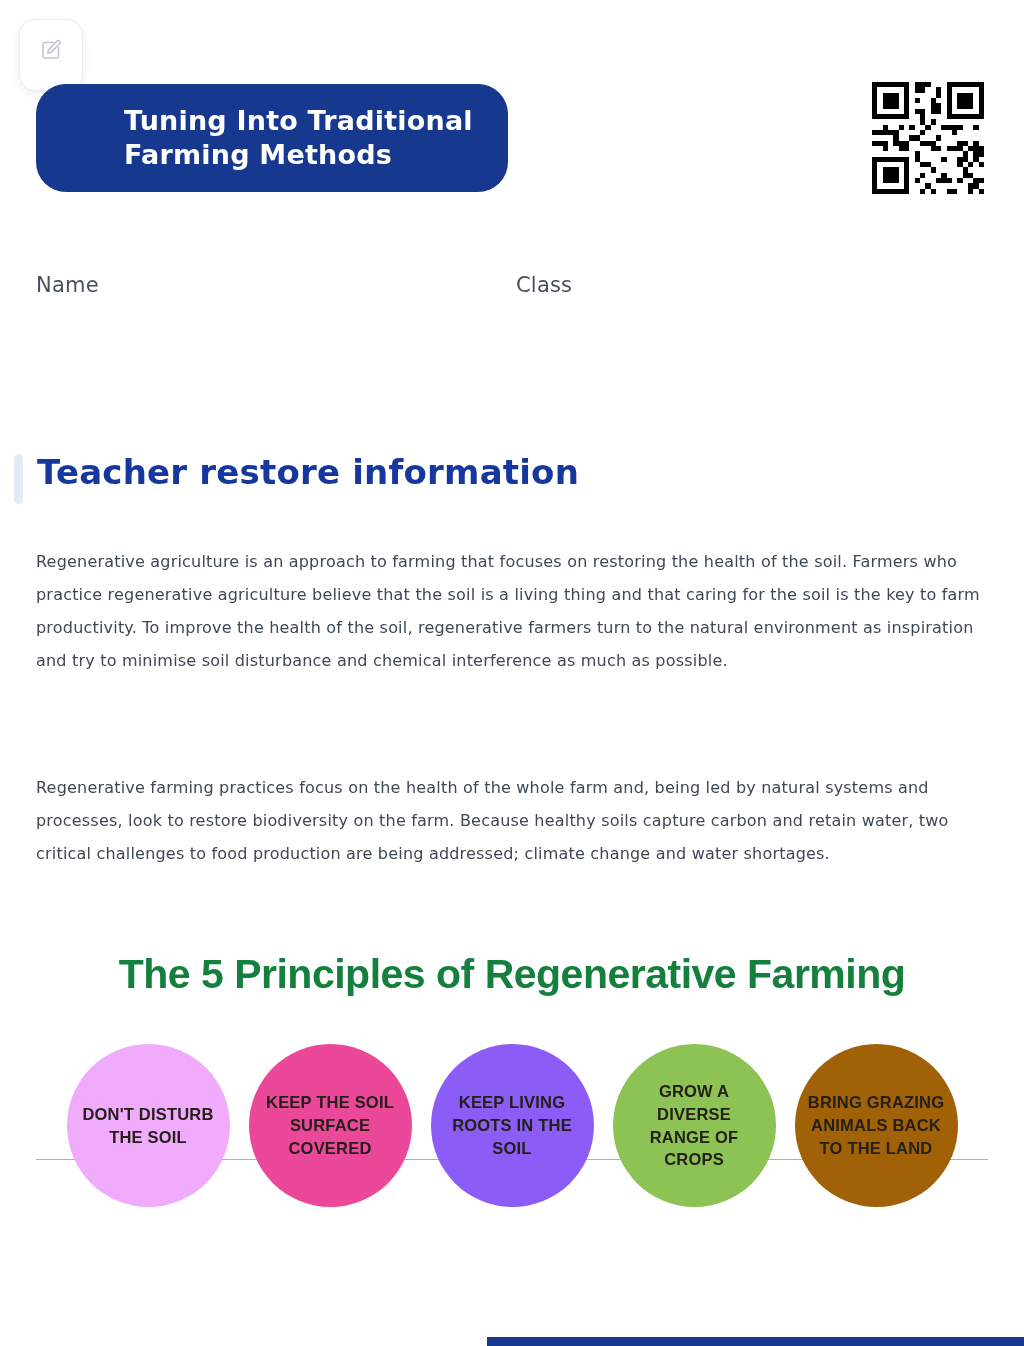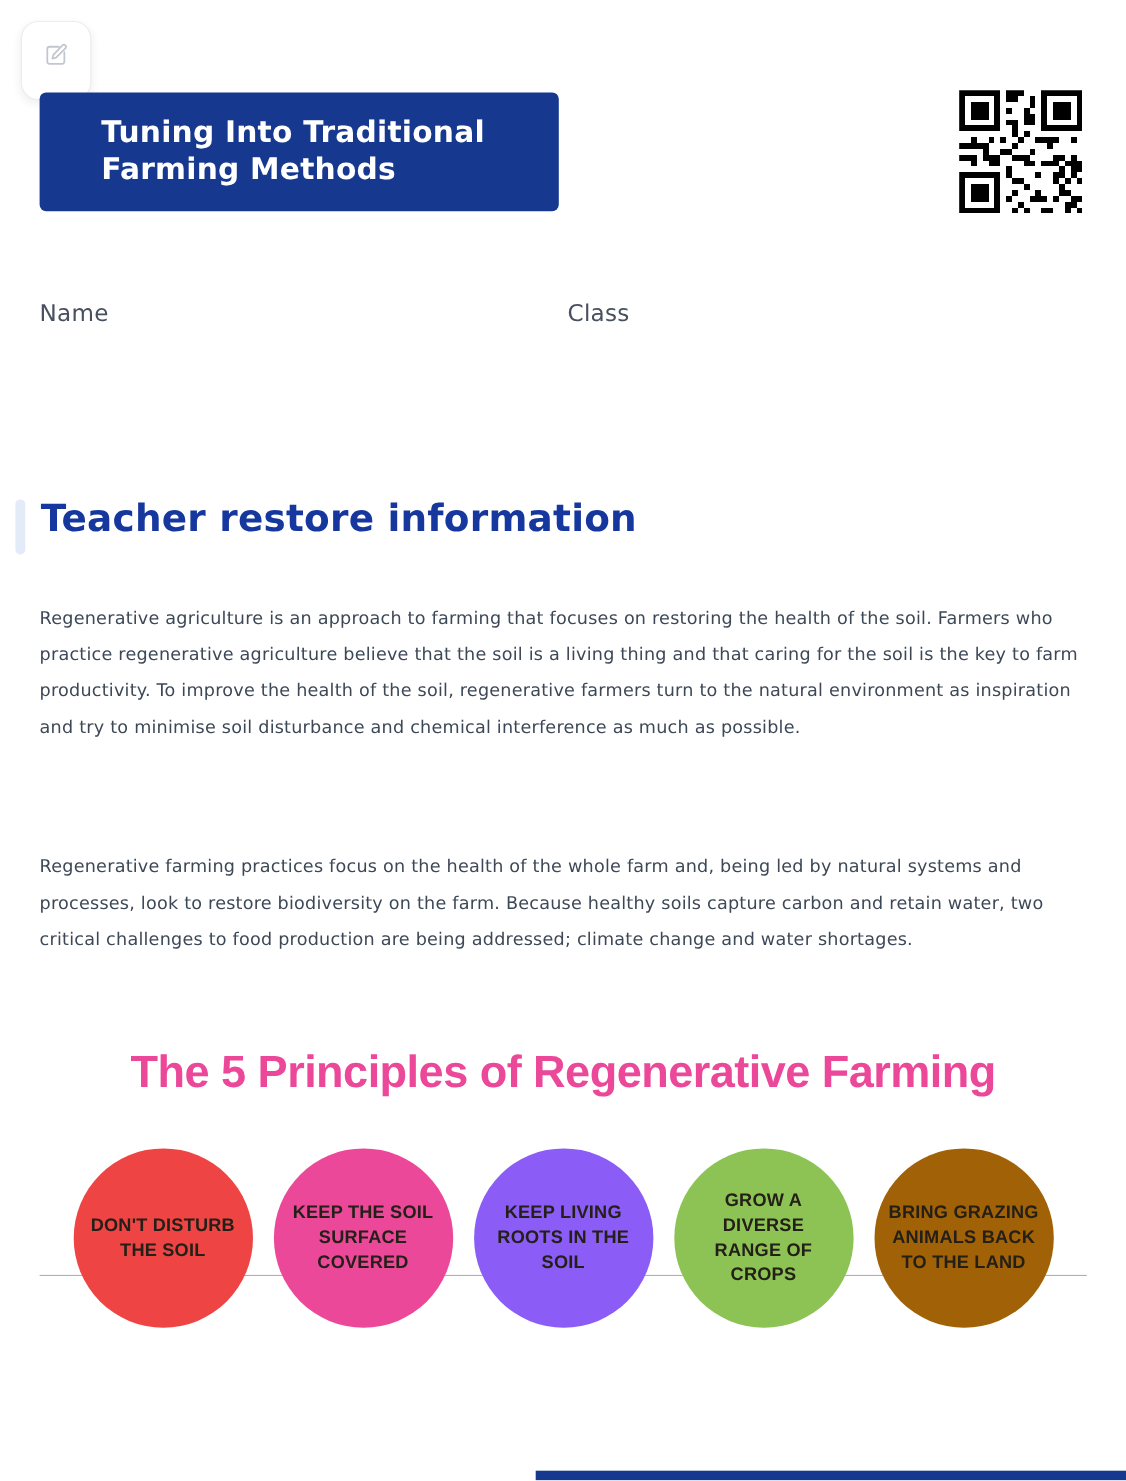--- a/index.html
+++ b/index.html
@@ -13,23 +13,23 @@
     position:absolute;left:19px;top:19px;width:62px;height:70px;
     background:#ffffff;border:1px solid #ececf0;border-radius:16px;
     box-shadow:0 3px 8px rgba(40,50,80,.08);
     display:flex;align-items:center;justify-content:center;
     cursor:pointer;z-index:1;
   }
   .edit-card svg{width:24px;height:24px;stroke:#c2c6ce;fill:none;stroke-width:1.6;stroke-linecap:round;stroke-linejoin:round;margin-top:-6px;}
   
   .banner{
     position:absolute;left:36px;top:84px;width:472px;height:108px;
-    border-radius:6px;z-index:2;
+    border-radius:30px;z-index:2;
     display:flex;align-items:center;
-    box-sizing:border-box;padding-left:56px;padding-right:30px;
+    box-sizing:border-box;padding-left:88px;padding-right:30px;
   }
   .banner h1{
     margin:0;color:#ffffff;font-size:27px;line-height:34px;font-weight:bold;
     letter-spacing:.2px;
   }
   
   .qr{position:absolute;left:872px;top:82px;width:112px;height:112px;background:#fff;}
   .qr svg{width:112px;height:112px;shape-rendering:crispEdges;display:block;}
   
   .field-label{
@@ -213,26 +213,26 @@
 
   <div class="field-label name">Name</div>
   <div class="field-label class">Class</div>
 
   <div class="accent-pill" style="background-color: rgb(227, 234, 248);"></div>
   <h2 class="section-heading" style="color: rgb(21, 55, 158);">Teacher restore information</h2>
 
   <p class="para p1">Regenerative agriculture is an approach to farming that focuses on restoring the health of the soil. Farmers who practice regenerative agriculture believe that the soil is a living thing and that caring for the soil is the key to farm productivity. To improve the health of the soil, regenerative farmers turn to the natural environment as inspiration and try to minimise soil disturbance and chemical interference as much as possible.</p>
   <p class="para p2">Regenerative farming practices focus on the health of the whole farm and, being led by natural systems and processes, look to restore biodiversity on the farm. Because healthy soils capture carbon and retain water, two critical challenges to food production are being addressed; climate change and water shortages.</p>
 
-  <h3 class="principles-title" style="color: #ec4899;">The 5 Principles of Regenerative Farming</h3>
+  <h3 class="principles-title" style="color: #15803d;">The 5 Principles of Regenerative Farming</h3>
 
   <div class="divider-line" style="background-color: rgb(174, 176, 182);"></div>
 
   <div class="principles-row">
-    <div class="circle" style="background-color: #ef4444; justify-content: center;">
+    <div class="circle" style="background-color: #f0abfc; justify-content: center;">
       <span>DON'T DISTURB THE SOIL</span>
     </div>
     <div class="circle" style="background-color: #ec4899;">
       <span>KEEP THE SOIL SURFACE COVERED</span>
     </div>
     <div class="circle" style="background-color: #8b5cf6;">
       <span>KEEP LIVING ROOTS IN THE SOIL</span>
     </div>
     <div class="circle" style="background-color: rgb(141, 195, 85);">
       <span>GROW A DIVERSE RANGE OF CROPS</span>

